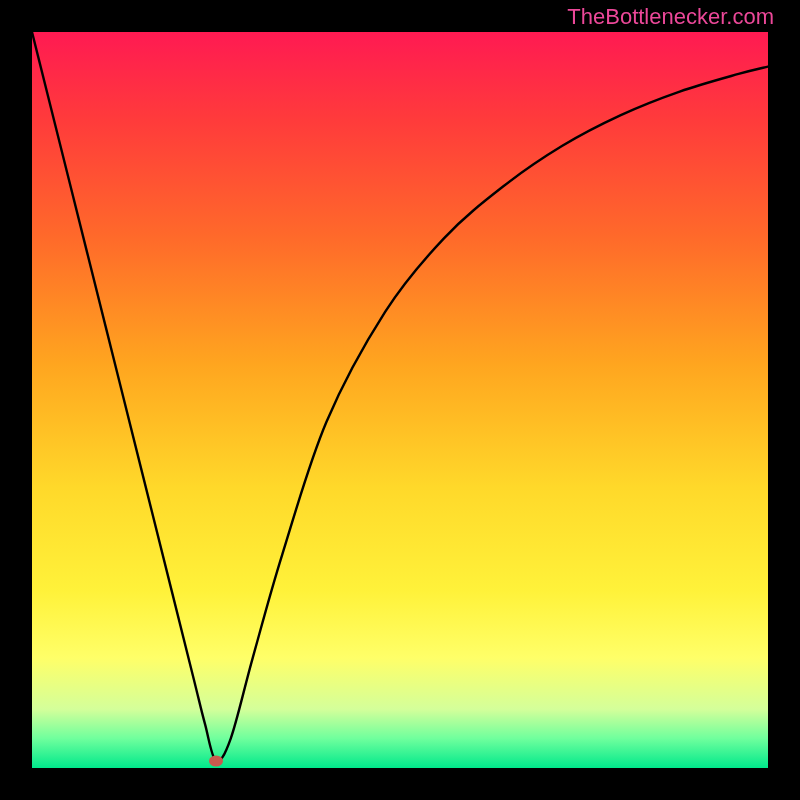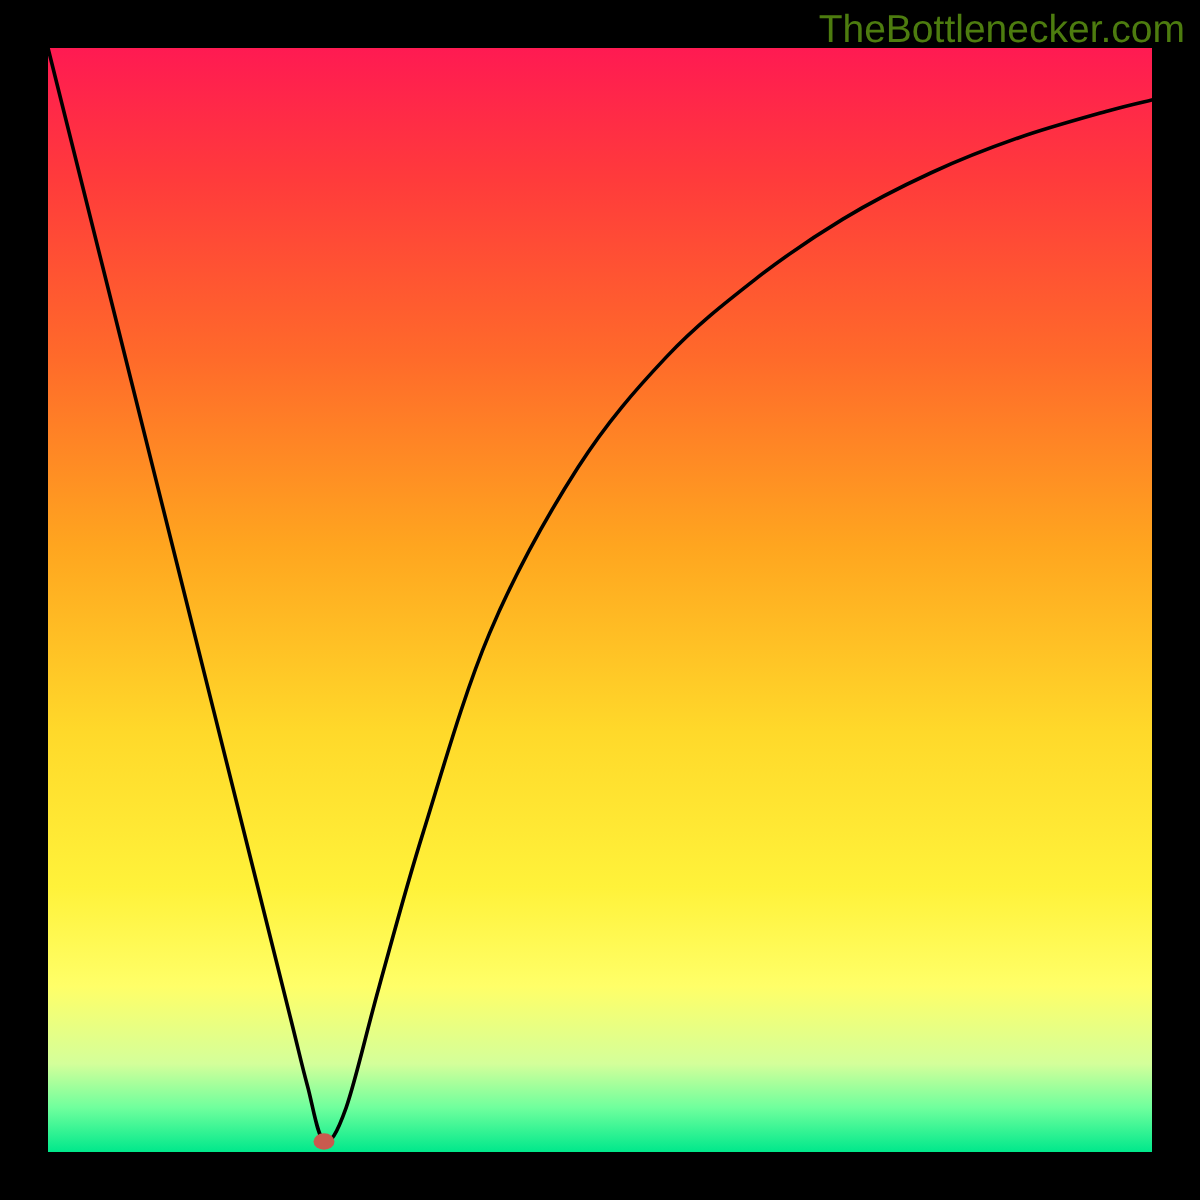--- a/index.html
+++ b/index.html
@@ -6,23 +6,23 @@
   html, body { width: 800px; height: 800px; overflow: hidden; font-family: Arial, Helvetica, sans-serif; }
   .frame {
     position: relative;
     width: 800px;
     height: 800px;
     background: #000;
   }
   .watermark {
     position: absolute;
     top: 4px;
-    right: 10px;
-    color: #4d7c0f;
-    font-size: 26px;
+    right: 26px;
+    color: #ec4899;
+    font-size: 22px;
     font-weight: 400;
     z-index: 10;
     font-family: Arial, sans-serif;
   }
   .plot-area {
     position: absolute;
     left: 32px;
     top: 32px;
     width: 736px;
     height: 736px;

